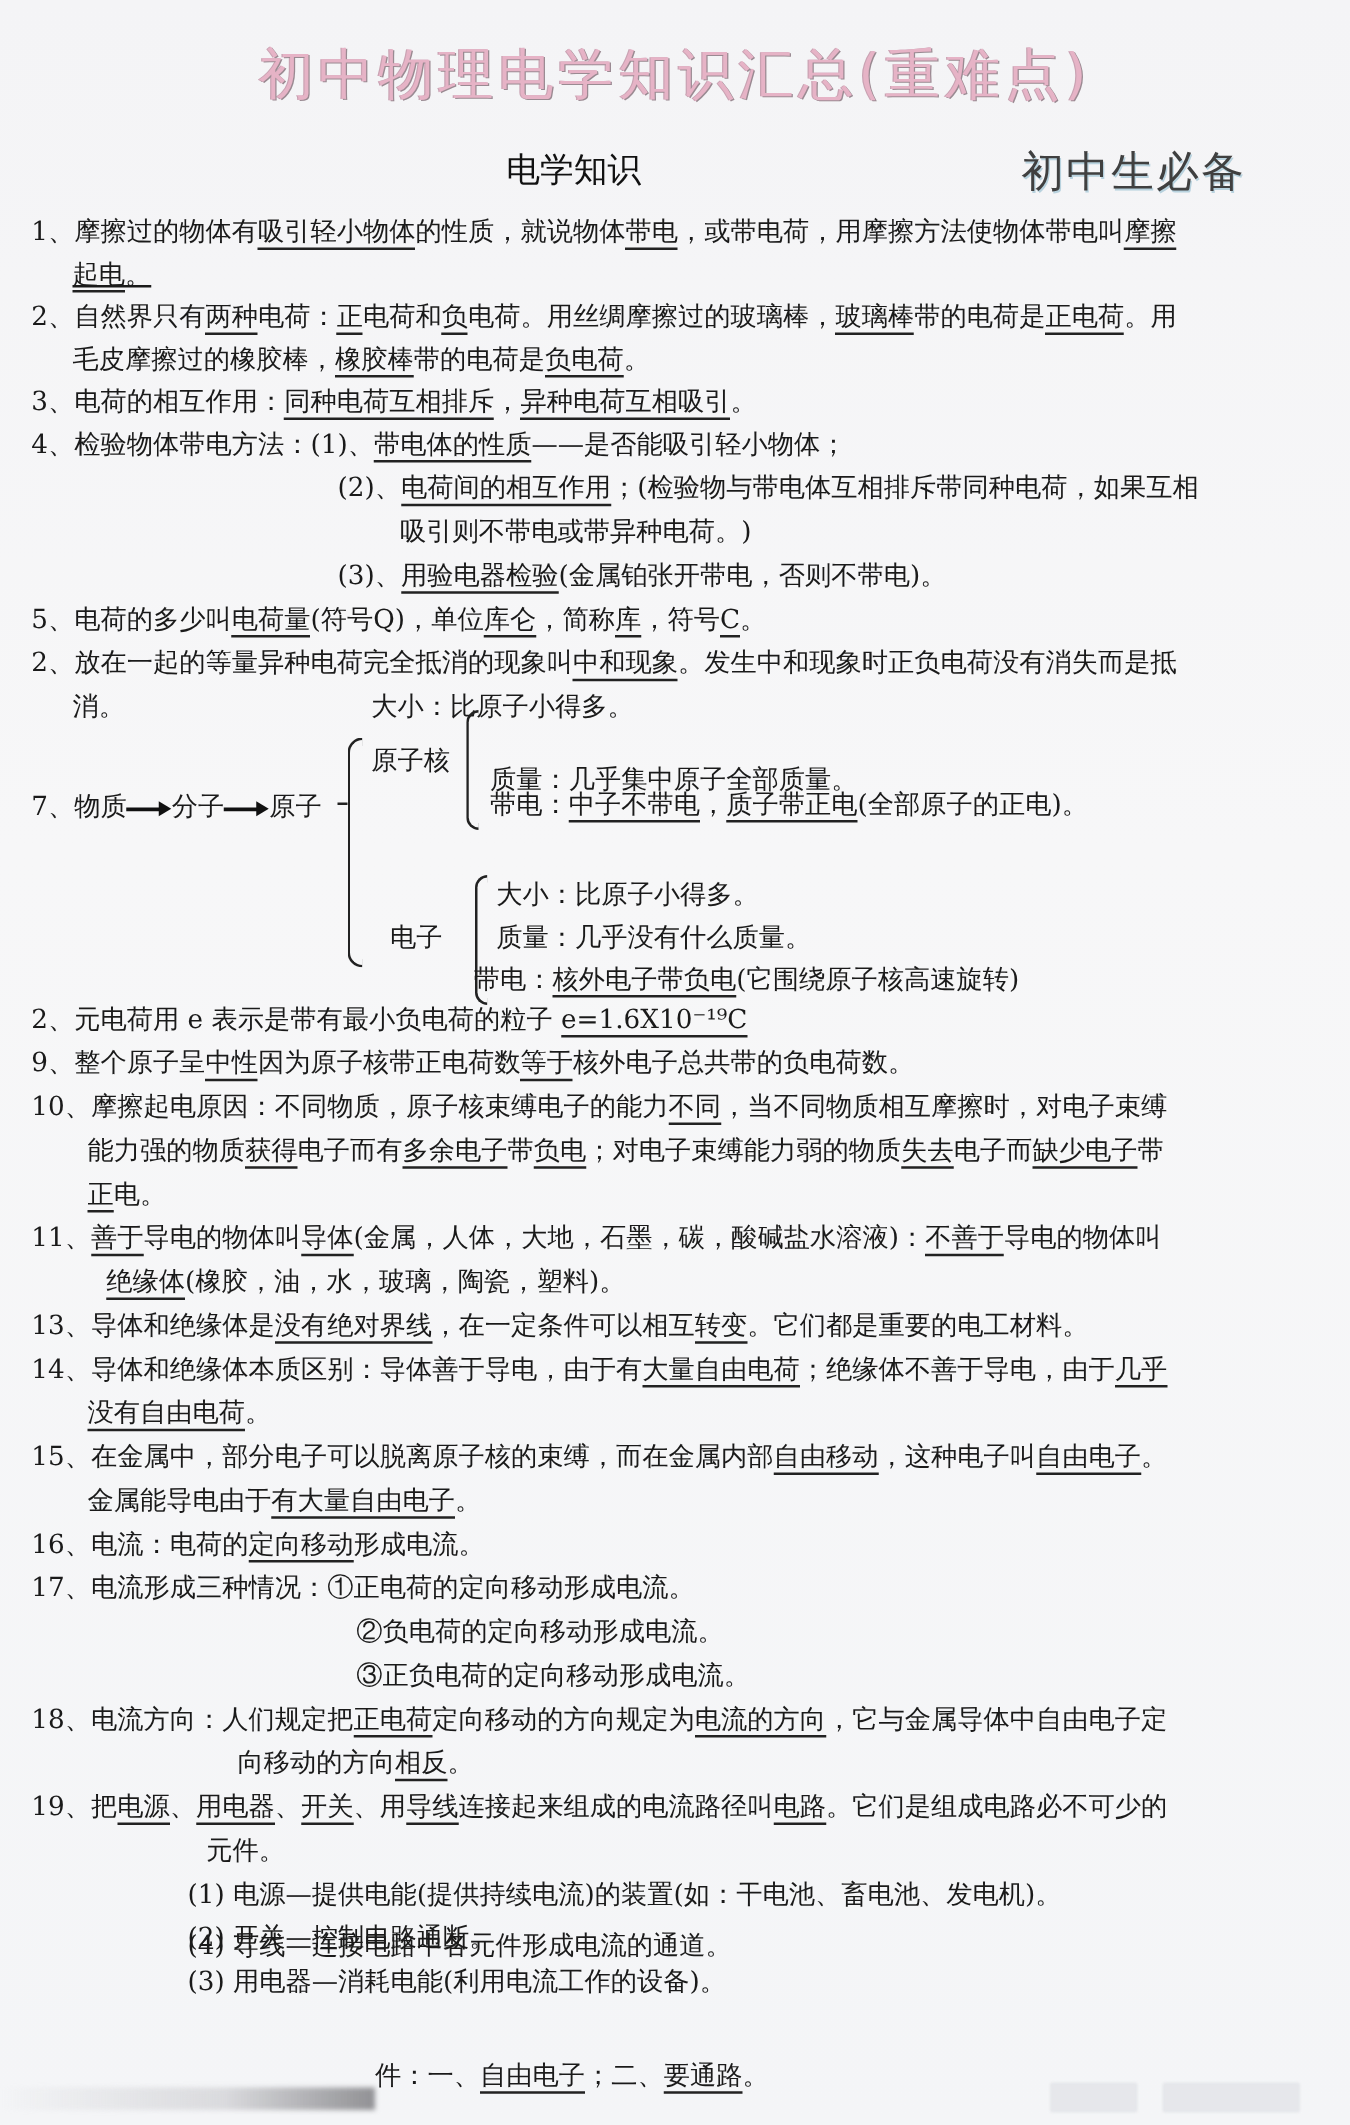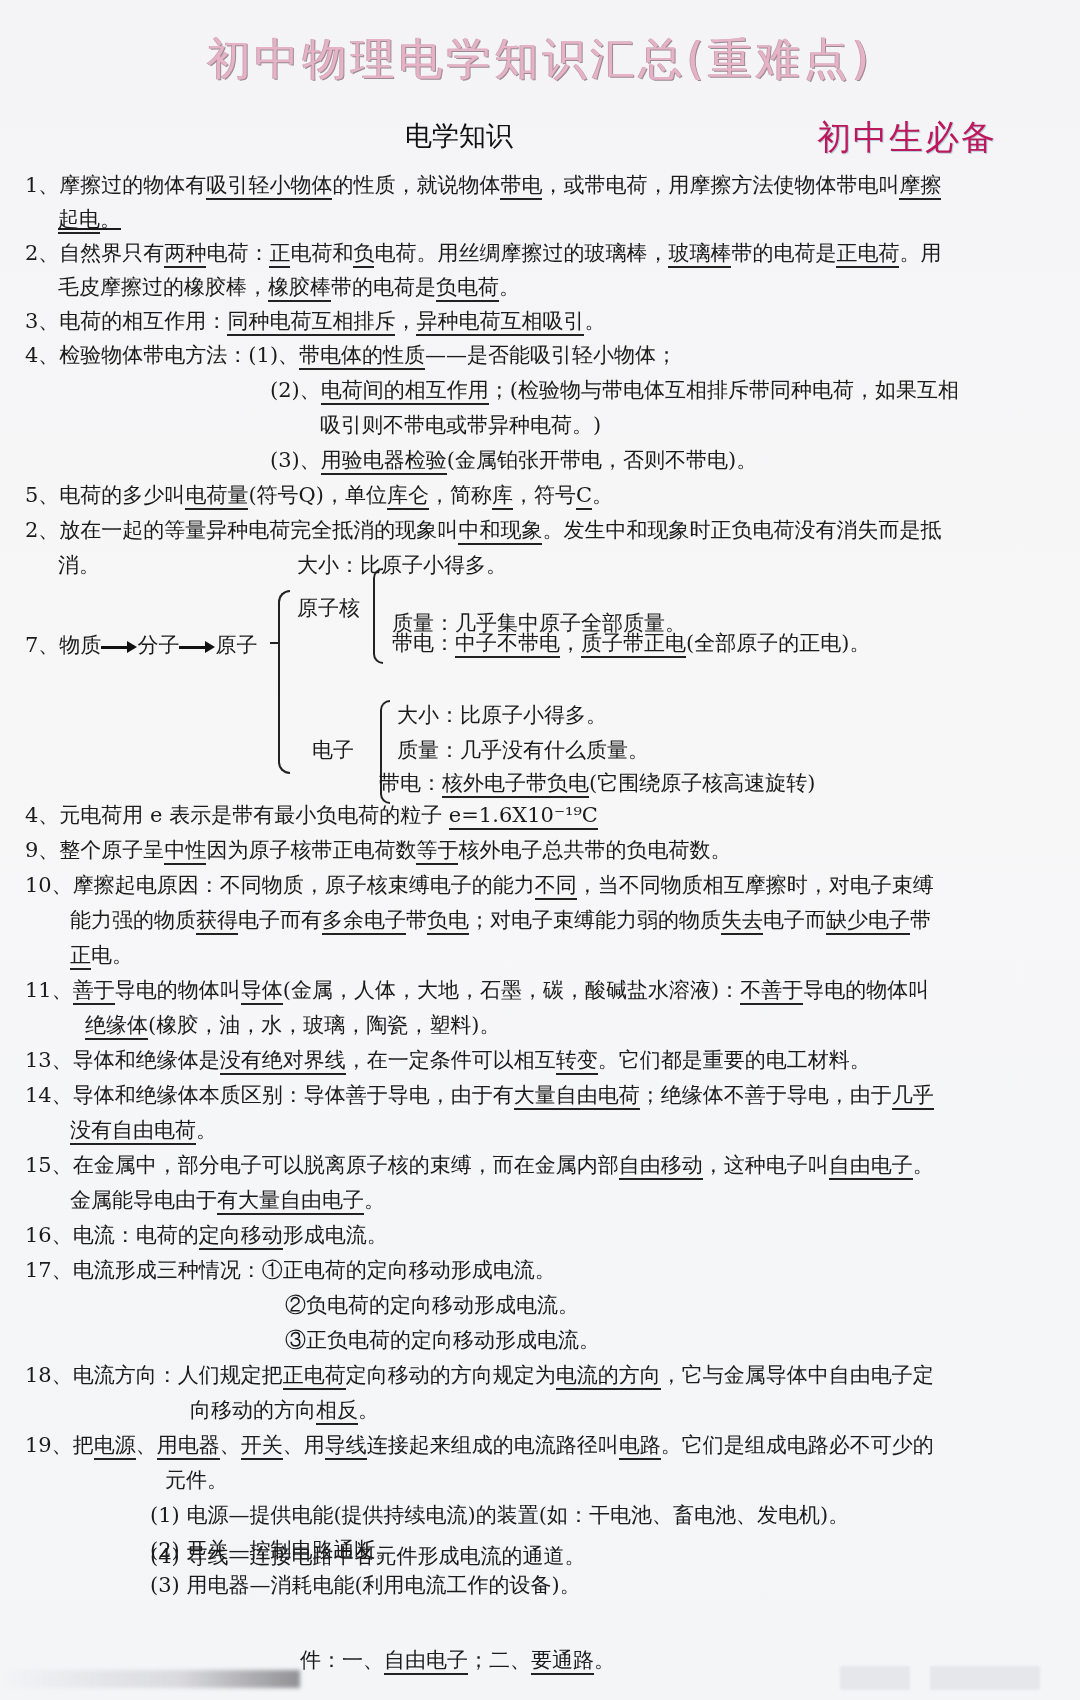--- a/index.html
+++ b/index.html
@@ -20,21 +20,21 @@
   }
   .subtitle {
     position: absolute; left: 405px; top: 118px;
     font-size: 27px; color: #111;
     font-family: "DejaVu Sans", "Liberation Sans", sans-serif;
   }
   .badge {
     position: absolute; left: 817px; top: 115px;
     font-size: 34px; letter-spacing: 2px;
     font-family: "DejaVu Sans", "Liberation Sans", sans-serif;
-    color: #be185d;
+    color: #404040;
     text-shadow: 1px 1px 0 #b8d2de;
   }
   .line {
     position: absolute; font-size: 21px; white-space: nowrap; line-height: 30px;
   }
   .u { border-bottom: 2px solid #222; padding-bottom: 1px; }
   .brace {
     position: absolute; border: 2px solid #222; border-right: none;
     border-radius: 14px 0 0 14px;
   }
@@ -65,21 +65,21 @@
       <div class="line" style="left: 25px; top: 238px;"><span>2、自然界只有</span><span class="u">两种</span><span>电荷：</span><span class="u">正</span><span>电荷和</span><span class="u">负</span><span>电荷。用丝绸摩擦过的玻璃棒，</span><span class="u">玻璃棒</span><span>带的电荷是</span><span class="u">正电荷</span><span>。用</span></div>
       <div class="line" style="left: 58px; top: 272px;"><span>毛皮摩擦过的橡胶棒，</span><span class="u">橡胶棒</span><span>带的电荷是</span><span class="u">负电荷</span><span>。</span></div>
       <div class="line" style="left: 25px; top: 306px;"><span>3、电荷的相互作用：</span><span class="u">同种电荷互相排斥</span><span>，</span><span class="u">异种电荷互相吸引</span><span>。</span></div>
       <div class="line" style="left: 25px; top: 340px;"><span>4、检验物体带电方法：(1)、</span><span class="u">带电体的性质</span><span>——是否能吸引轻小物体；</span></div>
       <div class="line" style="left: 270px; top: 375px;"><span>(2)、</span><span class="u">电荷间的相互作用</span><span>；(检验物与带电体互相排斥带同种电荷，如果互相</span></div>
       <div class="line" style="left: 320px; top: 410px;"><span>吸引则不带电或带异种电荷。)</span></div>
       <div class="line" style="left: 270px; top: 445px;"><span>(3)、</span><span class="u">用验电器检验</span><span>(金属铂张开带电，否则不带电)。</span></div>
       <div class="line" style="left: 25px; top: 480px;"><span>5、电荷的多少叫</span><span class="u">电荷量</span><span>(符号Q)，单位</span><span class="u">库仑</span><span>，简称</span><span class="u">库</span><span>，符号</span><span class="u">C</span><span>。</span></div>
       <div class="line" style="left: 25px; top: 515px;"><span>2、放在一起的等量异种电荷完全抵消的现象叫</span><span class="u">中和现象</span><span>。发生中和现象时正负电荷没有消失而是抵</span></div>
       <div class="line" style="left: 58px; top: 550px;"><span>消。</span></div>
-      <div class="line" style="left: 25px; top: 800px;"><span>4、元电荷用 e 表示是带有最小负电荷的粒子 </span><span class="u">e=1.6X10⁻¹⁹C</span></div>
+      <div class="line" style="left: 25px; top: 800px;"><span>2、元电荷用 e 表示是带有最小负电荷的粒子 </span><span class="u">e=1.6X10⁻¹⁹C</span></div>
       <div class="line" style="left: 25px; top: 835px;"><span>9、整个原子呈</span><span class="u">中性</span><span>因为原子核带正电荷数</span><span class="u">等于</span><span>核外电子总共带的负电荷数。</span></div>
       <div class="line" style="left: 25px; top: 870px;"><span>10、摩擦起电原因：不同物质，原子核束缚电子的能力</span><span class="u">不同</span><span>，当不同物质相互摩擦时，对电子束缚</span></div>
       <div class="line" style="left: 70px; top: 905px;"><span>能力强的物质</span><span class="u">获得</span><span>电子而有</span><span class="u">多余电子</span><span>带</span><span class="u">负电</span><span>；对电子束缚能力弱的物质</span><span class="u">失去</span><span>电子而</span><span class="u">缺少电子</span><span>带</span></div>
       <div class="line" style="left: 70px; top: 940px;"><span class="u">正</span><span>电。</span></div>
       <div class="line" style="left: 25px; top: 975px;"><span>11、</span><span class="u">善于</span><span>导电的物体叫</span><span class="u">导体</span><span>(金属，人体，大地，石墨，碳，酸碱盐水溶液)：</span><span class="u">不善于</span><span>导电的物体叫</span></div>
       <div class="line" style="left: 85px; top: 1010px;"><span class="u">绝缘体</span><span>(橡胶，油，水，玻璃，陶瓷，塑料)。</span></div>
       <div class="line" style="left: 25px; top: 1045px;"><span>13、导体和绝缘体是</span><span class="u">没有绝对界线</span><span>，在一定条件可以相互</span><span class="u">转变</span><span>。它们都是重要的电工材料。</span></div>
       <div class="line" style="left: 25px; top: 1080px;"><span>14、导体和绝缘体本质区别：导体善于导电，由于有</span><span class="u">大量自由电荷</span><span>；绝缘体不善于导电，由于</span><span class="u">几乎</span></div>
       <div class="line" style="left: 70px; top: 1115px;"><span class="u">没有自由电荷</span><span>。</span></div>
       <div class="line" style="left: 25px; top: 1150px;"><span>15、在金属中，部分电子可以脱离原子核的束缚，而在金属内部</span><span class="u">自由移动</span><span>，这种电子叫</span><span class="u">自由电子</span><span>。</span></div>

